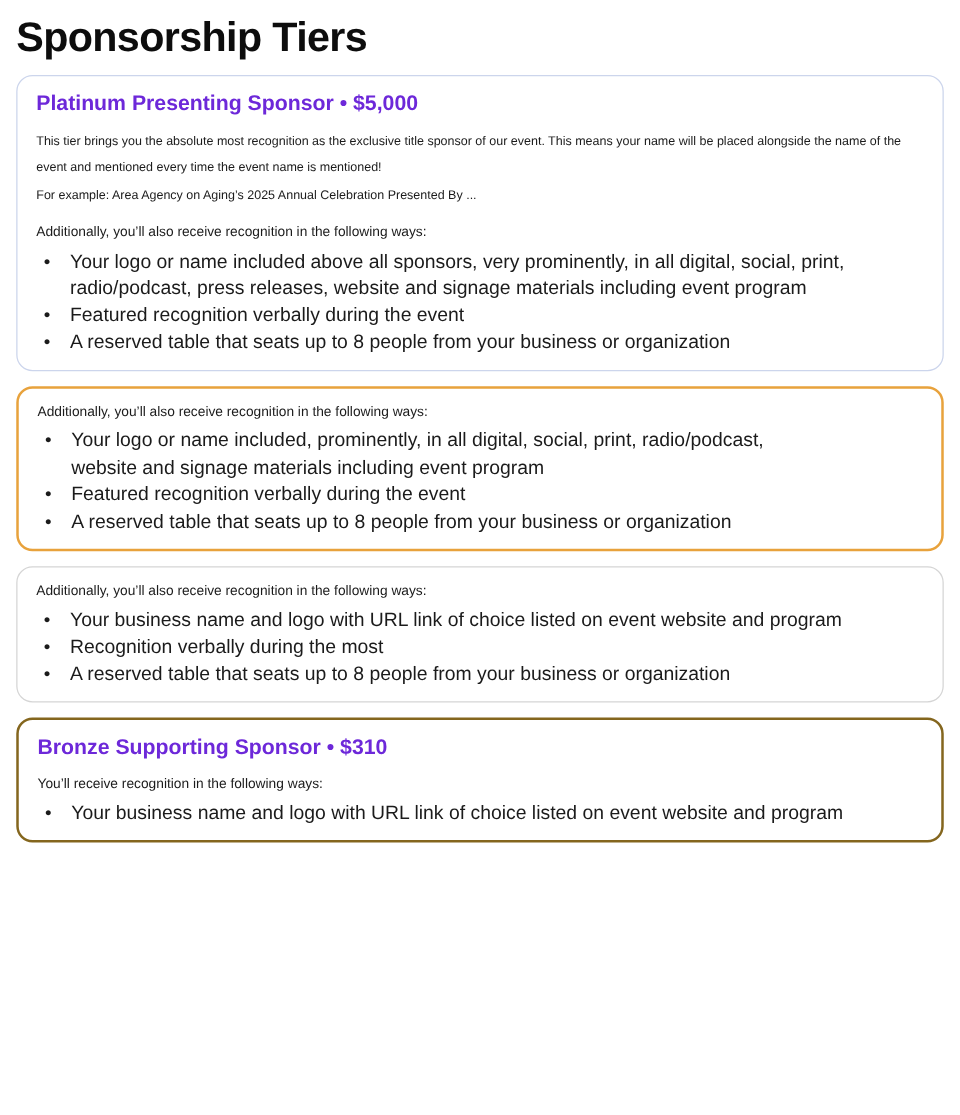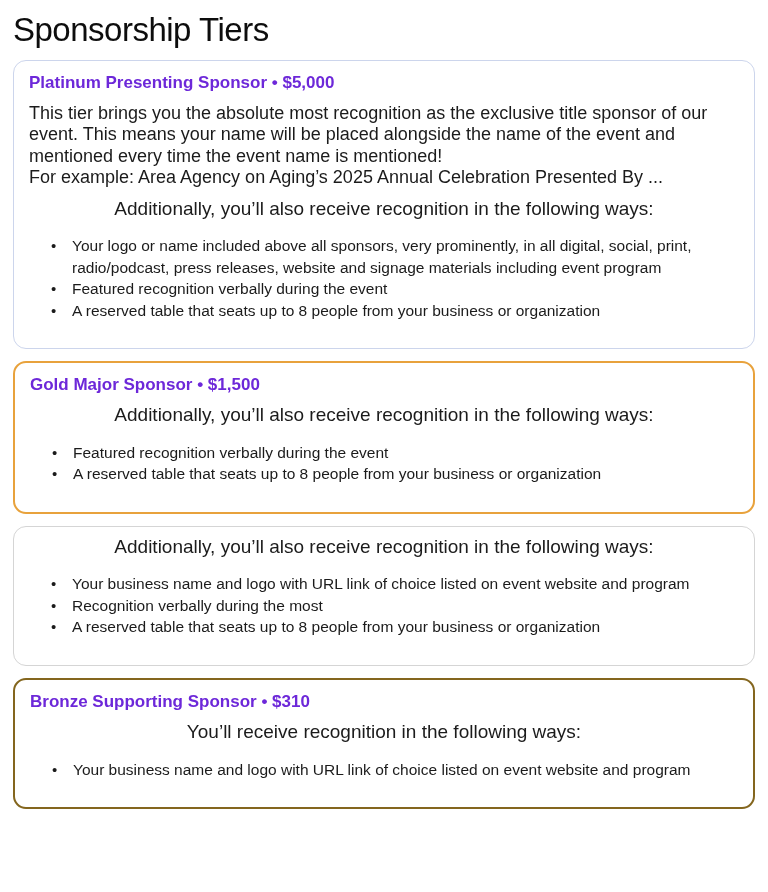--- a/index.html
+++ b/index.html
@@ -14,21 +14,21 @@
     -webkit-font-smoothing: antialiased;
   }
   .page {
     width: 768px;
     min-height: 892px;
     box-sizing: border-box;
     padding: 8px 13px 10px 13px;
   }
   .page-title {
     font-size: 33px;
-    font-weight: normal;
+    font-weight: bold;
     color: #0d0d0d;
     margin: 4px 0 12px 0;
     letter-spacing: -0.5px;
     line-height: 1.1;
   }
   .tier-card {
     border-style: solid;
     border-width: 2px;
     border-color: #cccccc;
     border-radius: 13px;
@@ -38,34 +38,33 @@
     box-sizing: border-box;
   }
   .tier-heading {
     font-size: 17px;
     font-weight: bold;
     color: #6d28d9;
     margin: 2px 0 9px 0;
     line-height: 1.25;
   }
   .tier-intro {
-    font-size: 18px;
+    font-size: 10px;
     line-height: 21.5px;
     margin: 0 0 9px 0;
     white-space: pre-line;
   }
   .ways-label {
-    font-size: 19px;
+    font-size: 11px;
     line-height: 21.5px;
     margin: 0 0 1px 0;
-    text-align: center;
   }
   ul.tier-bullets {
     list-style: none;
-    margin: 16px;
+    margin: 0;
     padding: 0;
   }
   ul.tier-bullets li {
     position: relative;
     font-size: 15.5px;
     line-height: 21.5px;
     padding-left: 27px;
     white-space: pre-line;
   }
   ul.tier-bullets li::before {
@@ -89,23 +88,24 @@
 For example: Area Agency on Aging’s 2025 Annual Celebration Presented By ...</p>
     <p class="ways-label">Additionally, you’ll also receive recognition in the following ways:</p>
     <ul class="tier-bullets">
       <li>Your logo or name included above all sponsors, very prominently, in all digital, social, print, radio/podcast, press releases, website and signage materials including event program</li>
       <li>Featured recognition verbally during the event</li>
       <li>A reserved table that seats up to 8 people from your business or organization</li>
     </ul>
   </section>
 
   <section class="tier-card" style="border-color: rgb(232, 162, 60); border-width: 2px;">
-    <h2 class="tier-heading">Gold Major Sponsor • $1,500</h2>
     <p class="ways-label">Additionally, you’ll also receive recognition in the following ways:</p>
     <ul class="tier-bullets">
+      <li>Your logo or name included, prominently, in all digital, social, print, radio/podcast,
+website and signage materials including event program</li>
       <li>Featured recognition verbally during the event</li>
       <li>A reserved table that seats up to 8 people from your business or organization</li>
     </ul>
   </section>
 
   <section class="tier-card" style="border-color: rgb(213, 213, 213); border-width: 1.5px;">
     <p class="ways-label">Additionally, you’ll also receive recognition in the following ways:</p>
     <ul class="tier-bullets">
       <li>Your business name and logo with URL link of choice listed on event website and program</li>
       <li>Recognition verbally during the most</li>

